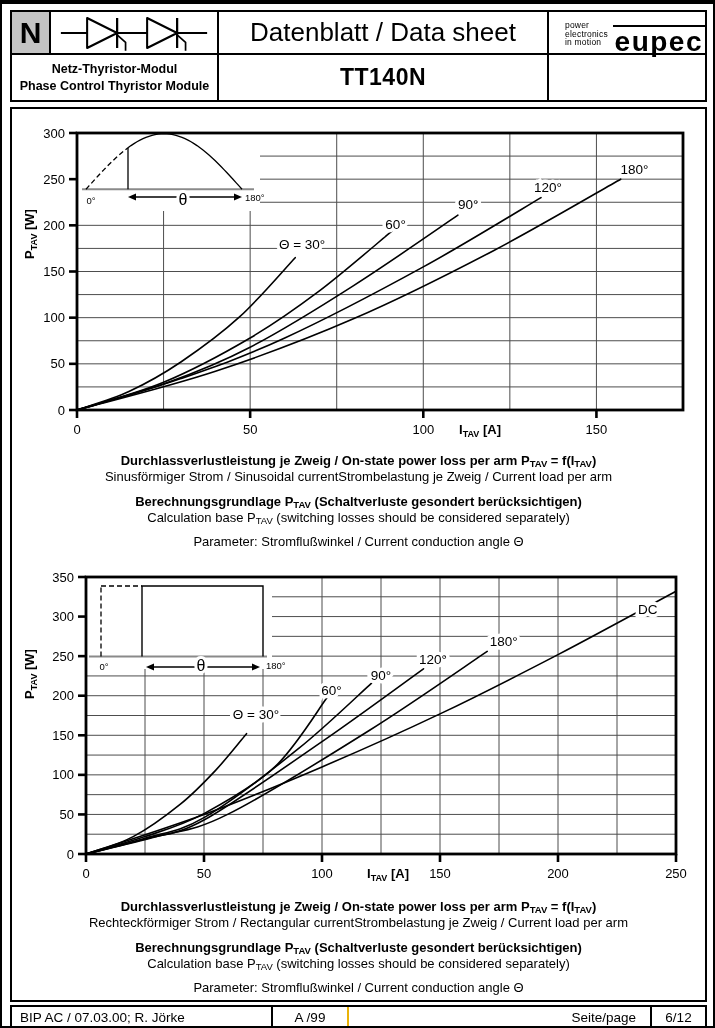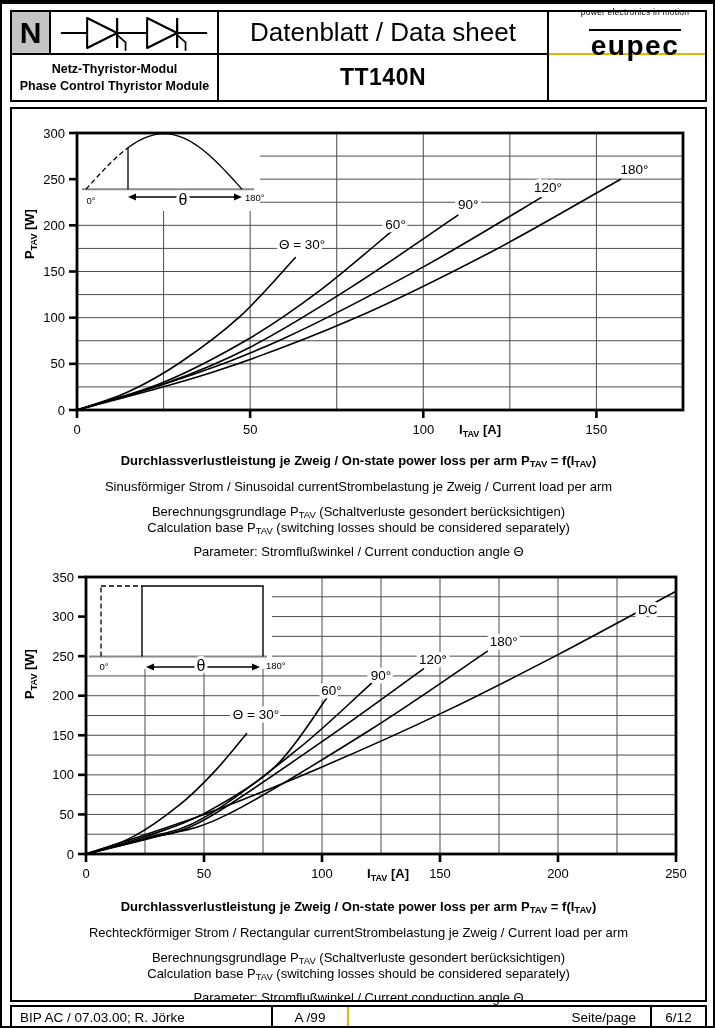--- a/index.html
+++ b/index.html
@@ -14,41 +14,41 @@
   .hdr{
     position:absolute; left:8px; top:6px; width:697px; height:92px;
     border:2.5px solid #000; box-sizing:border-box;
     display:grid; grid-template-columns:39px 168px 330px 1fr; grid-template-rows:43px 1fr;
   }
   .hdr > div{box-sizing:border-box; display:flex; align-items:center; justify-content:center;}
   .cell-n{grid-column:1; grid-row:1; background:#c4c4c4; border-right:2px solid #000; border-bottom:2px solid #000;
     font-size:30px; font-weight:bold;}
   .cell-sym{grid-column:2; grid-row:1; border-right:2px solid #000; border-bottom:2px solid #000;}
   .cell-title{grid-column:3; grid-row:1; border-right:2px solid #000; border-bottom:2px solid #000; font-size:26px;}
-  .cell-brand{grid-column:4; grid-row:1; border-bottom:2px solid #eab308; flex-direction:column; justify-content:flex-start; padding-top:3px;padding-left:16px;}
+  .cell-brand{grid-column:4; grid-row:1; border-bottom:2px solid #000000; flex-direction:row; justify-content:flex-start; padding-top:3px;padding-left:16px;}
   .brand-tagline{font-size:8.5px; letter-spacing:0.2px; line-height:1;}
   .brand-name{font-size:28px; font-weight:bold; letter-spacing:1.5px; line-height:1;
     border-top:2.5px solid #000; padding:1px 2px 0 2px; margin-top:12px;}
   .cell-module{grid-column:1 / span 2; grid-row:2; border-right:2px solid #000; flex-direction:column; font-weight:bold; font-size:12.5px; line-height:1.3; text-align:center;}
   .cell-part{grid-column:3; grid-row:2; border-right:2px solid #000; font-size:23px; font-weight:bold; letter-spacing:0.5px;}
   .cell-blank{grid-column:4; grid-row:2;}
   
   .main{
     position:absolute; left:8px; top:103px; width:697px; height:895px;
     border:2.5px solid #000; box-sizing:border-box;
   }
   .chart-svg{position:absolute; left:2px;}
   #chart0{top:7px;}
   #chart1{top:455px;}
   .caption{position:absolute; left:0; width:100%; display:flex; flex-direction:column; align-items:center; font-size:13px; line-height:1.15;}
   #caption0{top:345px;}
   #caption1{top:791px;}
   .cap-title{font-weight:bold;}
-  .cap-row{display:flex; margin-top:10px;}
-  .cap-calc{font-weight:normal; margin-top:10px; text-align:center;}
+  .cap-row{display:flex; margin-top:0;}
+  .cap-calc{font-weight:bold; margin-top:10px; text-align:center;}
   .cap-calc2{font-weight:normal; text-align:center;}
   .cap-param{margin-top:8px;}
   .sub{font-size:9.5px; vertical-align:-2px;}
   
   .ftr{
     position:absolute; left:8px; top:1001px; width:697px; height:25px;
     border:2px solid #000; box-sizing:border-box;
     display:grid; grid-template-columns:261px 76px 303px 1fr; font-size:13.5px;
   }
   .ftr > div{box-sizing:border-box; display:flex; align-items:center;}

